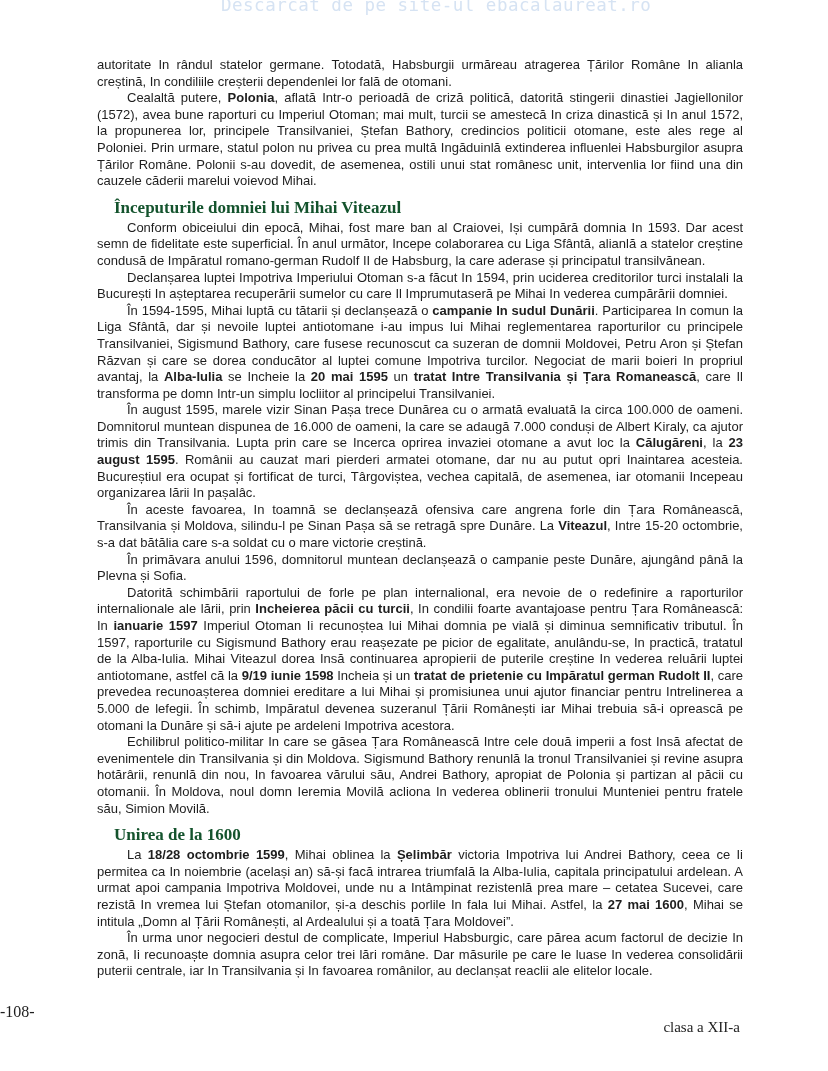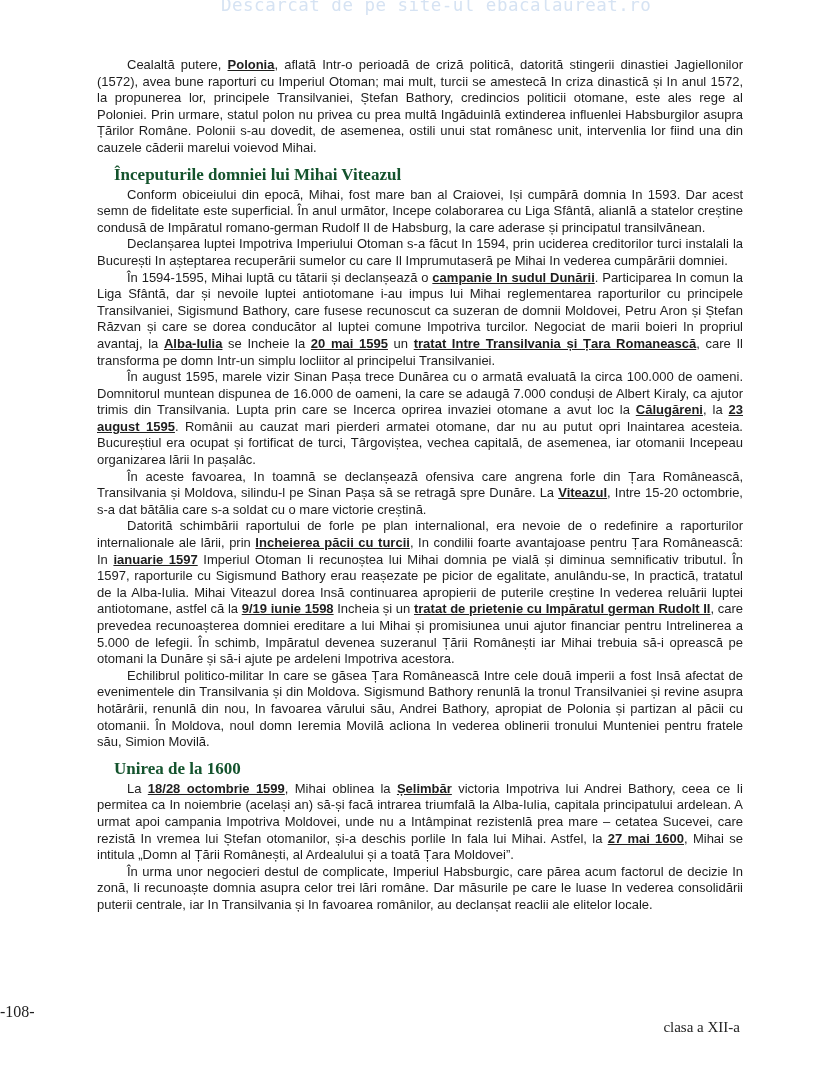--- a/index.html
+++ b/index.html
@@ -35,21 +35,21 @@
   .doc h2 {
     font-family: "Liberation Serif", serif;
     font-size: 17px;
     line-height: 19px;
     font-weight: bold;
     color: #14532d;
     margin: 8px 0 3px 0;
     padding-left: 17px;
     text-align: left;
   }
-  .doc b { font-weight: bold; text-decoration: underline; }
+  .doc b { font-weight: bold; }
   .page-number {
     position: absolute;
     top: 1003px; left: 0; right: 0;
     text-align: left;
     font-family: "Liberation Serif", serif;
     font-size: 16px;
     color: #1e1e1e;
   }
   .class-label {
     position: absolute;
@@ -59,27 +59,29 @@
     color: #1e1e1e;
     margin-left: 8px;
   }
 </style>
 </head>
 <body>
 
 <div class="watermark">Descarcat de pe site-ul ebacalaureat.ro</div>
 
 <div class="doc" id="doc">
+    <p class=""><span>autoritate In rândul statelor germane. Totodată, Habsburgii urmăreau atragerea Țărilor Române In alianla creștină, In condiliile creșterii dependenlei lor fală de otomani.</span></p>
     <p class="indent"><span>Cealaltă putere, </span><b>Polonia</b><span>, aflată Intr-o perioadă de criză politică, datorită stingerii dinastiei Jagiellonilor (1572), avea bune raporturi cu Imperiul Otoman; mai mult, turcii se amestecă In criza dinastică și In anul 1572, la propunerea lor, principele Transilvaniei, Ștefan Bathory, credincios politicii otomane, este ales rege al Poloniei. Prin urmare, statul polon nu privea cu prea multă Ingăduinlă extinderea influenlei Habsburgilor asupra Țărilor Române. Polonii s-au dovedit, de asemenea, ostili unui stat românesc unit, intervenlia lor fiind una din cauzele căderii marelui voievod Mihai.</span></p>
     <h2>Începuturile domniei lui Mihai Viteazul</h2>
     <p class="indent"><span>Conform obiceiului din epocă, Mihai, fost mare ban al Craiovei, Iși cumpără domnia In 1593. Dar acest semn de fidelitate este superficial. În anul următor, Incepe colaborarea cu Liga Sfântă, alianlă a statelor creștine condusă de Impăratul romano-german Rudolf II de Habsburg, la care aderase și principatul transilvănean.</span></p>
     <p class="indent"><span>Declanșarea luptei Impotriva Imperiului Otoman s-a făcut In 1594, prin uciderea creditorilor turci instalali la București In așteptarea recuperării sumelor cu care Il Imprumutaseră pe Mihai In vederea cumpărării domniei.</span></p>
     <p class="indent"><span>În 1594-1595, Mihai luptă cu tătarii și declanșează o </span><b>campanie In sudul Dunării</b><span>. Participarea In comun la Liga Sfântă, dar și nevoile luptei antiotomane i-au impus lui Mihai reglementarea raporturilor cu principele Transilvaniei, Sigismund Bathory, care fusese recunoscut ca suzeran de domnii Moldovei, Petru Aron și Ștefan Răzvan și care se dorea conducător al luptei comune Impotriva turcilor. Negociat de marii boieri In propriul avantaj, la </span><b>Alba-Iulia</b><span> se Incheie la </span><b>20 mai 1595</b><span> un </span><b>tratat Intre Transilvania și Țara Romanească</b><span>, care Il transforma pe domn Intr-un simplu locliitor al principelui Transilvaniei.</span></p>
     <p class="indent"><span>În august 1595, marele vizir Sinan Pașa trece Dunărea cu o armată evaluată la circa 100.000 de oameni. Domnitorul muntean dispunea de 16.000 de oameni, la care se adaugă 7.000 conduși de Albert Kiraly, ca ajutor trimis din Transilvania. Lupta prin care se Incerca oprirea invaziei otomane a avut loc la </span><b>Călugăreni</b><span>, la </span><b>23 august 1595</b><span>. Românii au cauzat mari pierderi armatei otomane, dar nu au putut opri Inaintarea acesteia. Bucureștiul era ocupat și fortificat de turci, Târgoviștea, vechea capitală, de asemenea, iar otomanii Incepeau organizarea lării In pașalâc.</span></p>
     <p class="indent"><span>În aceste favoarea, In toamnă se declanșează ofensiva care angrena forle din Țara Românească, Transilvania și Moldova, silindu-l pe Sinan Pașa să se retragă spre Dunăre. La </span><b>Viteazul</b><span>, Intre 15-20 octombrie, s-a dat bătălia care s-a soldat cu o mare victorie creștină.</span></p>
+    <p class="indent"><span>În primăvara anului 1596, domnitorul muntean declanșează o campanie peste Dunăre, ajungând până la Plevna și Sofia.</span></p>
     <p class="indent"><span>Datorită schimbării raportului de forle pe plan internalional, era nevoie de o redefinire a raporturilor internalionale ale lării, prin </span><b>Incheierea păcii cu turcii</b><span>, In condilii foarte avantajoase pentru Țara Românească: In </span><b>ianuarie 1597</b><span> Imperiul Otoman Ii recunoștea lui Mihai domnia pe vială și diminua semnificativ tributul. În 1597, raporturile cu Sigismund Bathory erau reașezate pe picior de egalitate, anulându-se, In practică, tratatul de la Alba-Iulia. Mihai Viteazul dorea Insă continuarea apropierii de puterile creștine In vederea reluării luptei antiotomane, astfel că la </span><b>9/19 iunie 1598</b><span> Incheia și un </span><b>tratat de prietenie cu Impăratul german Rudolt II</b><span>, care prevedea recunoașterea domniei ereditare a lui Mihai și promisiunea unui ajutor financiar pentru Intrelinerea a 5.000 de lefegii. În schimb, Impăratul devenea suzeranul Țării Românești iar Mihai trebuia să-i oprească pe otomani la Dunăre și să-i ajute pe ardeleni Impotriva acestora.</span></p>
     <p class="indent"><span>Echilibrul politico-militar In care se găsea Țara Românească Intre cele două imperii a fost Insă afectat de evenimentele din Transilvania și din Moldova. Sigismund Bathory renunlă la tronul Transilvaniei și revine asupra hotărârii, renunlă din nou, In favoarea vărului său, Andrei Bathory, apropiat de Polonia și partizan al păcii cu otomanii. În Moldova, noul domn Ieremia Movilă acliona In vederea oblinerii tronului Munteniei pentru fratele său, Simion Movilă.</span></p>
     <h2>Unirea de la 1600</h2>
     <p class="indent"><span>La </span><b>18/28 octombrie 1599</b><span>, Mihai oblinea la </span><b>Șelimbăr</b><span> victoria Impotriva lui Andrei Bathory, ceea ce Ii permitea ca In noiembrie (același an) să-și facă intrarea triumfală la Alba-Iulia, capitala principatului ardelean. A urmat apoi campania Impotriva Moldovei, unde nu a Intâmpinat rezistenlă prea mare – cetatea Sucevei, care rezistă In vremea lui Ștefan otomanilor, și-a deschis porlile In fala lui Mihai. Astfel, la </span><b>27 mai 1600</b><span>, Mihai se intitula „Domn al Țării Românești, al Ardealului și a toată Țara Moldovei”.</span></p>
     <p class="indent"><span>În urma unor negocieri destul de complicate, Imperiul Habsburgic, care părea acum factorul de decizie In zonă, Ii recunoaște domnia asupra celor trei lări române. Dar măsurile pe care le luase In vederea consolidării puterii centrale, iar In Transilvania și In favoarea românilor, au declanșat reaclii ale elitelor locale.</span></p>
   </div>
 
 <div class="page-number">-108-</div>
 
 <div class="class-label">clasa a XII-a</div>

